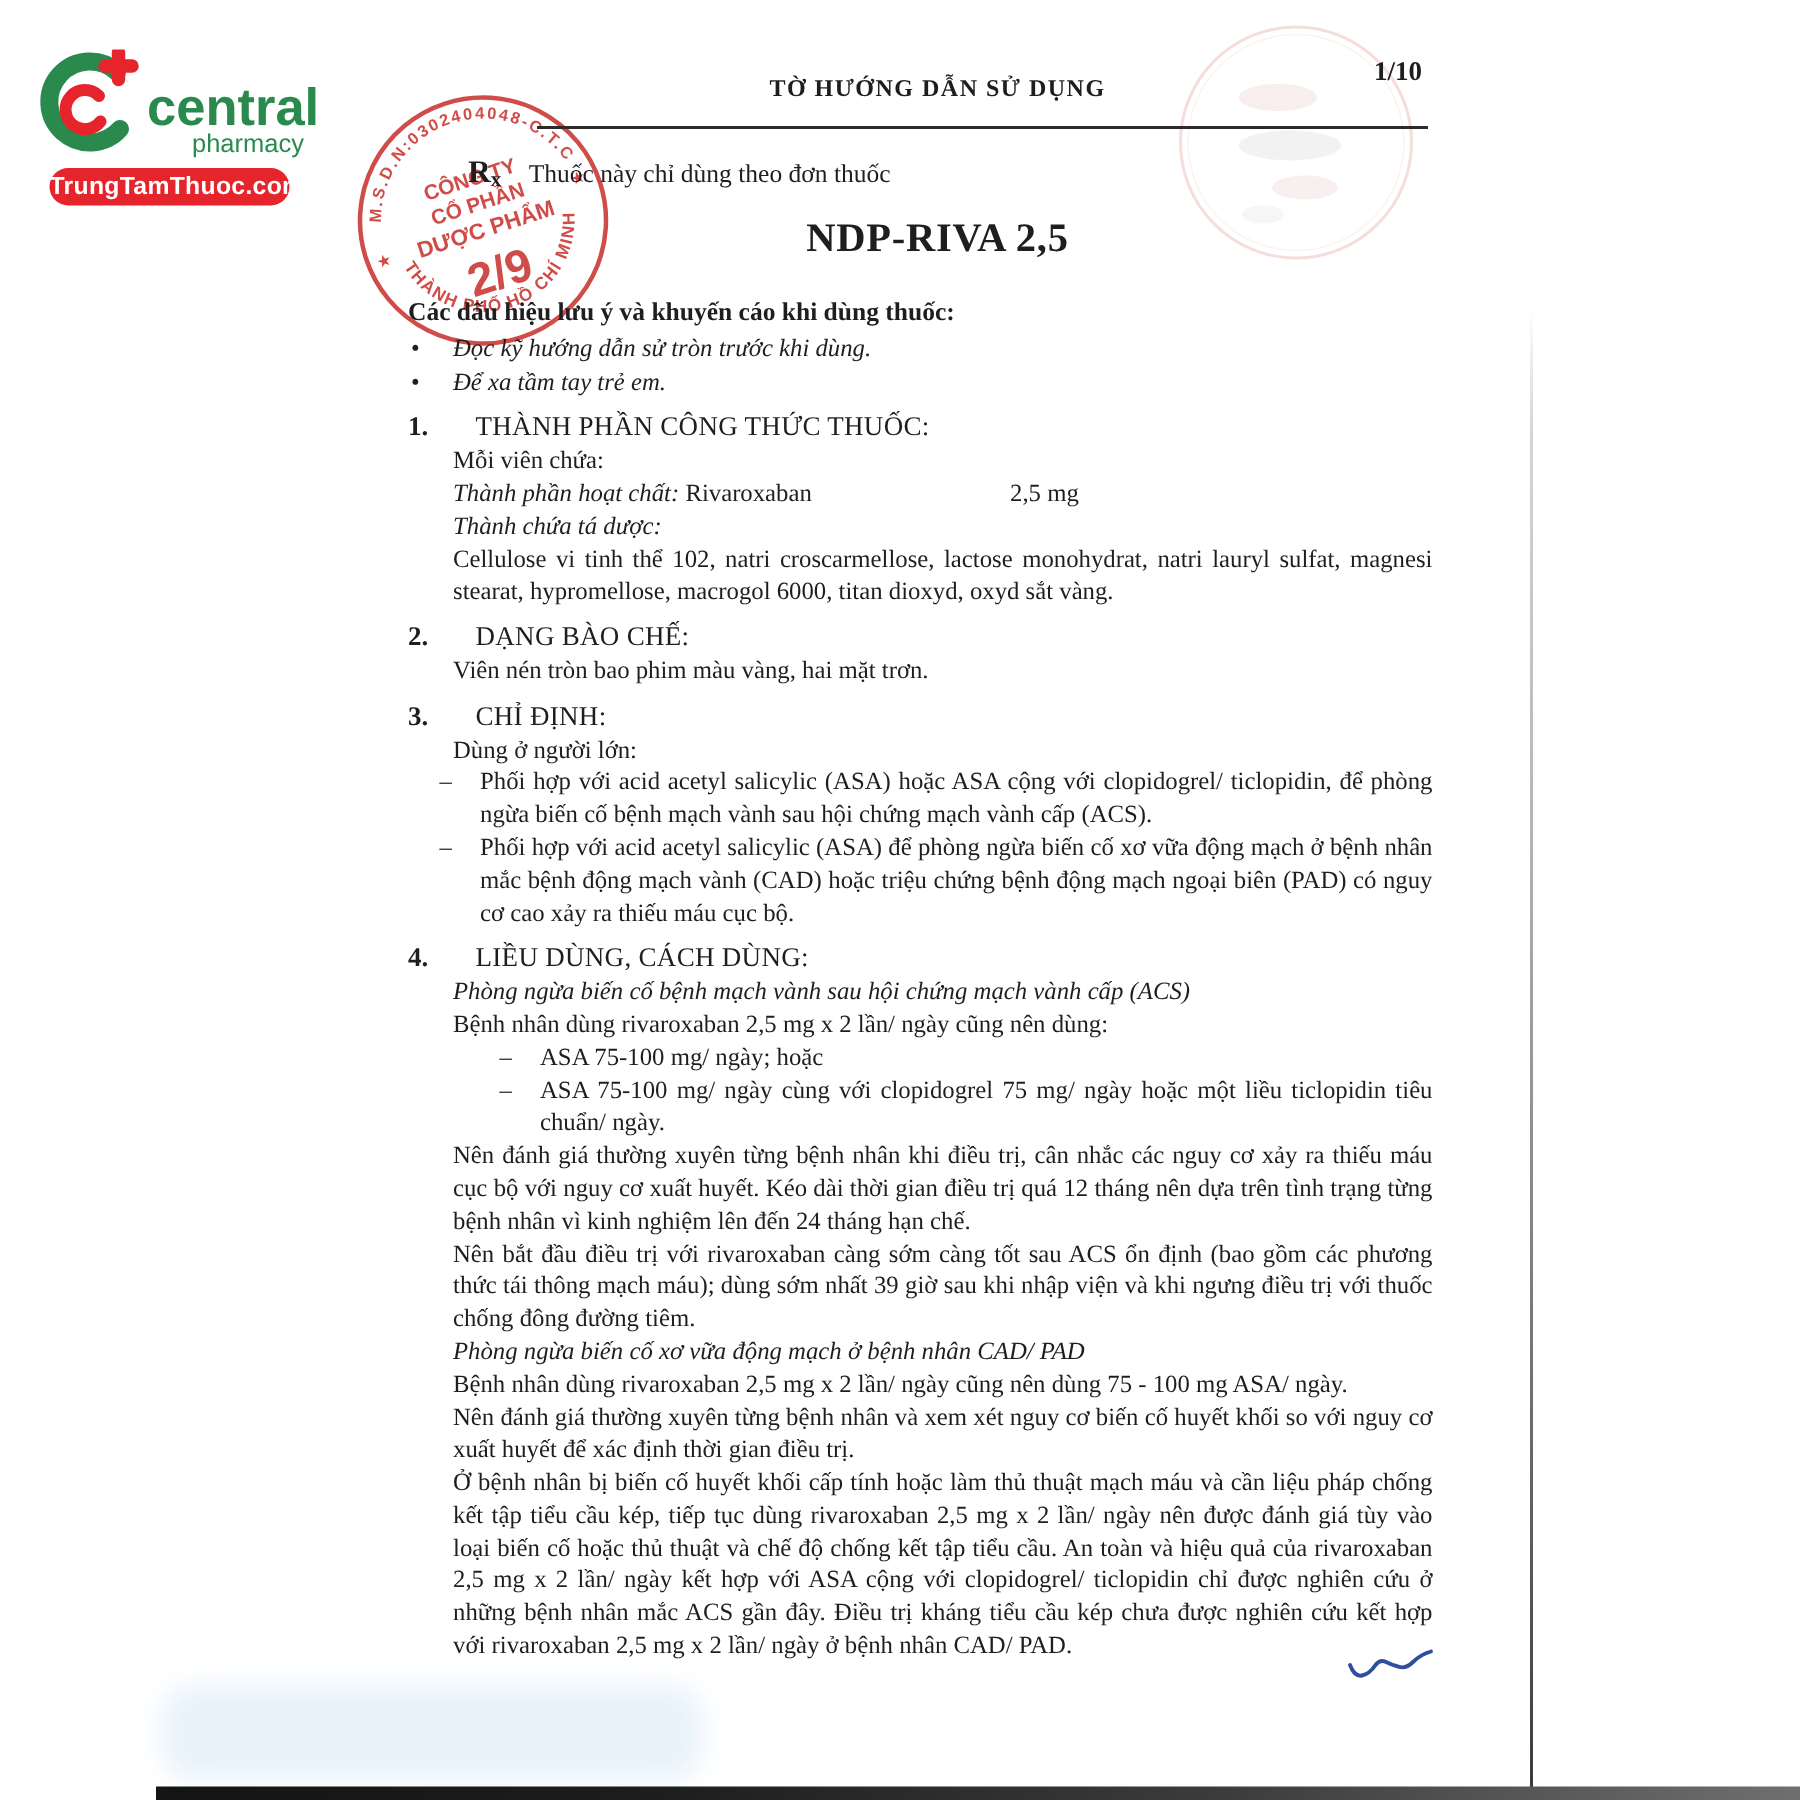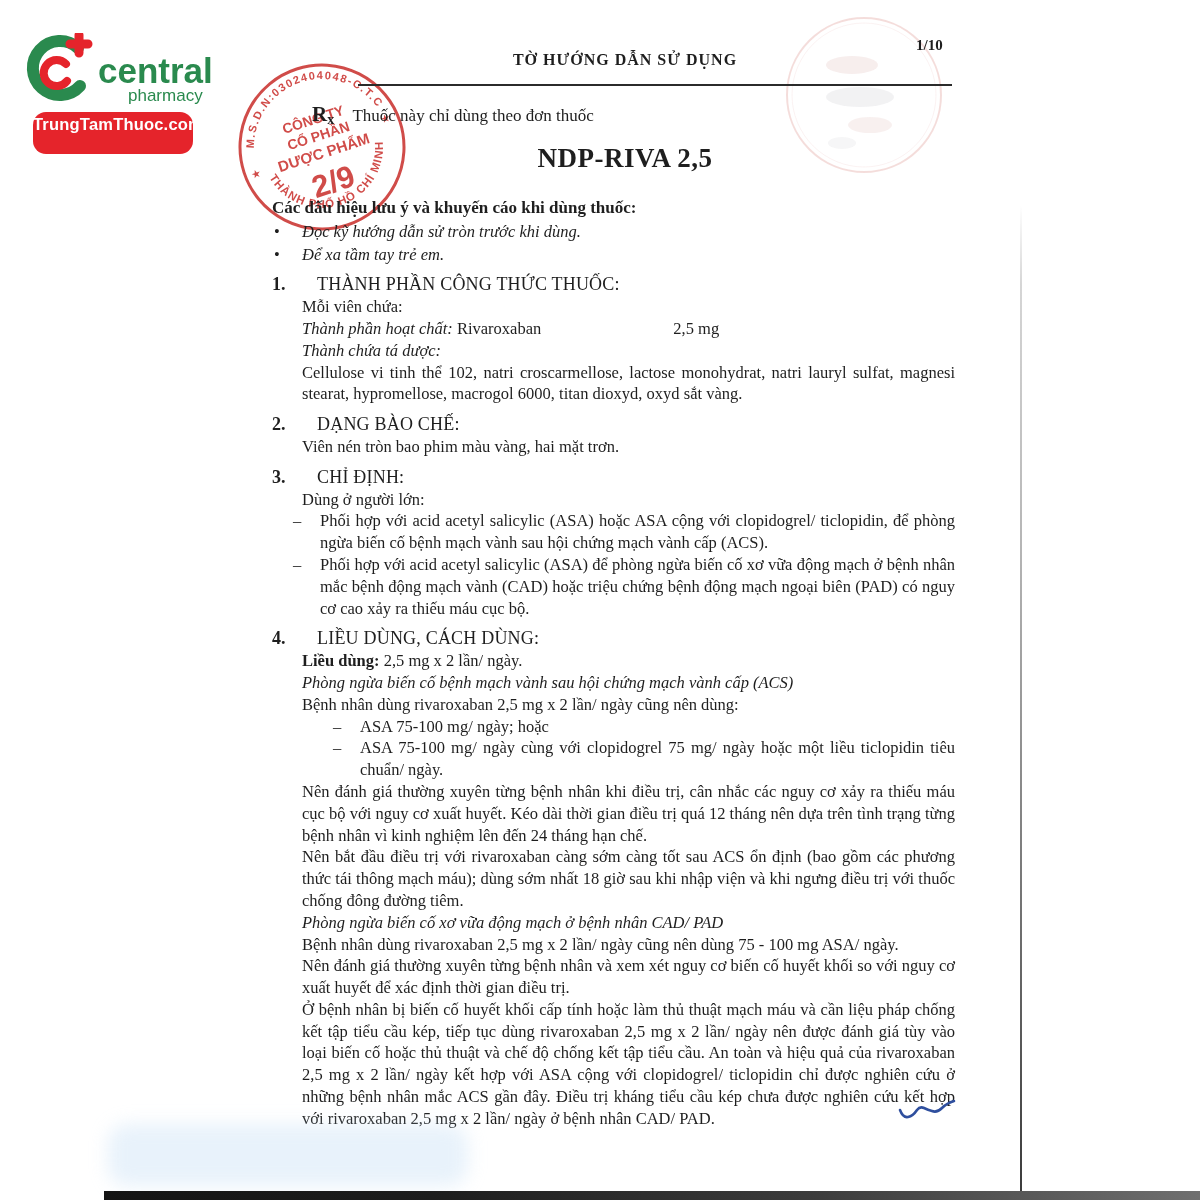--- a/index.html
+++ b/index.html
@@ -1,33 +1,33 @@
 <!DOCTYPE html>
 <html><head>
 <meta charset="utf-8">
 <style>
   html,body{margin:0;padding:0;background:#ffffff;}
   .page{position:relative;width:1200px;height:1200px;background:#ffffff;overflow:hidden;
         font-family:"Liberation Serif","DejaVu Serif",serif;color:#1e1e1e;}
 
   
   .logo{position:absolute;left:12px;top:33px;width:210px;height:75px;}
-  .logo-banner{position:absolute;left:33px;top:112px;width:160px;height:42px;background:#e5242b;
+  .logo-banner{position:absolute;left:33px;top:112px;width:160px;height:25px;background:#e5242b;
                border-radius:13px;color:#fff;font-family:"Liberation Sans",sans-serif;
                font-weight:bold;font-size:16.5px;line-height:25px;text-align:center;letter-spacing:.2px;}
 
   
   .stamp{position:absolute;left:236px;top:61px;width:172px;height:172px;
          transform:rotate(-18deg);opacity:.9;}
 
   
   .ghost{position:absolute;left:782px;top:13px;width:164px;height:164px;opacity:.8;}
 
   
-  .page-num{position:absolute;left:916px;top:37px;font-size:15px;font-weight:bold;}
+  .page-num{position:absolute;left:916px;top:37px;font-size:18px;font-weight:bold;}
   .doc-title{position:absolute;left:300px;top:51px;width:650px;text-align:center;
              font-size:16px;font-weight:bold;letter-spacing:1px;}
   .title-rule{position:absolute;left:358px;top:84px;width:594px;height:2px;background:#2b2b2b;}
   .rx-line{position:absolute;left:312px;top:102px;font-size:17px;}
   .rx-line .rx-r{font-size:21px;font-weight:600;}
   .rx-line .rx-x{font-size:14px;font-weight:600;vertical-align:-3px;}
   .rx-line .rx-note{margin-left:14px;}
   .drug-name{position:absolute;left:300px;top:143px;width:650px;text-align:center;
              font-size:27px;font-weight:bold;letter-spacing:.5px;}
 
@@ -174,38 +174,34 @@
         </div>
       </div>
     </div>
 
     <div class="sec">
       <div class="sec-head">
         <span class="sec-num">4.</span>
         <span class="sec-title">LIỀU DÙNG, CÁCH DÙNG:</span>
       </div>
       <div class="sec-body">
-        <div>
-          <span class="bold">Liều dùng:</span>
-          <span>2,5 mg x 2 lần/ ngày.</span>
-        </div>
         <div class="it">Phòng ngừa biến cố bệnh mạch vành sau hội chứng mạch vành cấp (ACS)</div>
         <div>Bệnh nhân dùng rivaroxaban 2,5 mg x 2 lần/ ngày cũng nên dùng:</div>
         <div class="dlist inner">
           <div class="li just">
             <span class="mk">–</span>
             <span>ASA 75-100 mg/ ngày; hoặc</span>
           </div>
           <div class="li just">
             <span class="mk">–</span>
             <span>ASA 75-100 mg/ ngày cùng với clopidogrel 75 mg/ ngày hoặc một liều ticlopidin tiêu chuẩn/ ngày.</span>
           </div>
         </div>
         <div class="just">Nên đánh giá thường xuyên từng bệnh nhân khi điều trị, cân nhắc các nguy cơ xảy ra thiếu máu cục bộ với nguy cơ xuất huyết. Kéo dài thời gian điều trị quá 12 tháng nên dựa trên tình trạng từng bệnh nhân vì kinh nghiệm lên đến 24 tháng hạn chế.</div>
-        <div class="just">Nên bắt đầu điều trị với rivaroxaban càng sớm càng tốt sau ACS ổn định (bao gồm các phương thức tái thông mạch máu); dùng sớm nhất 18 giờ sau khi nhập viện và khi ngưng điều trị với thuốc chống đông đường tiêm.</div>
+        <div class="just">Nên bắt đầu điều trị với rivaroxaban càng sớm càng tốt sau ACS ổn định (bao gồm các phương thức tái thông mạch máu); dùng sớm nhất 39 giờ sau khi nhập viện và khi ngưng điều trị với thuốc chống đông đường tiêm.</div>
         <div class="it">Phòng ngừa biến cố xơ vữa động mạch ở bệnh nhân CAD/ PAD</div>
         <div class="just">Bệnh nhân dùng rivaroxaban 2,5 mg x 2 lần/ ngày cũng nên dùng 75 - 100 mg ASA/ ngày.</div>
         <div class="just">Nên đánh giá thường xuyên từng bệnh nhân và xem xét nguy cơ biến cố huyết khối so với nguy cơ xuất huyết để xác định thời gian điều trị.</div>
         <div class="just">Ở bệnh nhân bị biến cố huyết khối cấp tính hoặc làm thủ thuật mạch máu và cần liệu pháp chống kết tập tiểu cầu kép, tiếp tục dùng rivaroxaban 2,5 mg x 2 lần/ ngày nên được đánh giá tùy vào loại biến cố hoặc thủ thuật và chế độ chống kết tập tiểu cầu. An toàn và hiệu quả của rivaroxaban 2,5 mg x 2 lần/ ngày kết hợp với ASA cộng với clopidogrel/ ticlopidin chỉ được nghiên cứu ở những bệnh nhân mắc ACS gần đây. Điều trị kháng tiểu cầu kép chưa được nghiên cứu kết hợp với rivaroxaban 2,5 mg x 2 lần/ ngày ở bệnh nhân CAD/ PAD.</div>
       </div>
     </div>
   </div>
 
   <svg class="pen" viewBox="0 0 62 30">
     <path d="M 4 14 q 3 8 8 7 t 9 -7 q 3 -4 7 -2 t 8 3 q 5 2 10 -3 t 12 -7" fill="none" stroke="#2f4f9e" stroke-width="2.6" stroke-linecap="round"></path>

